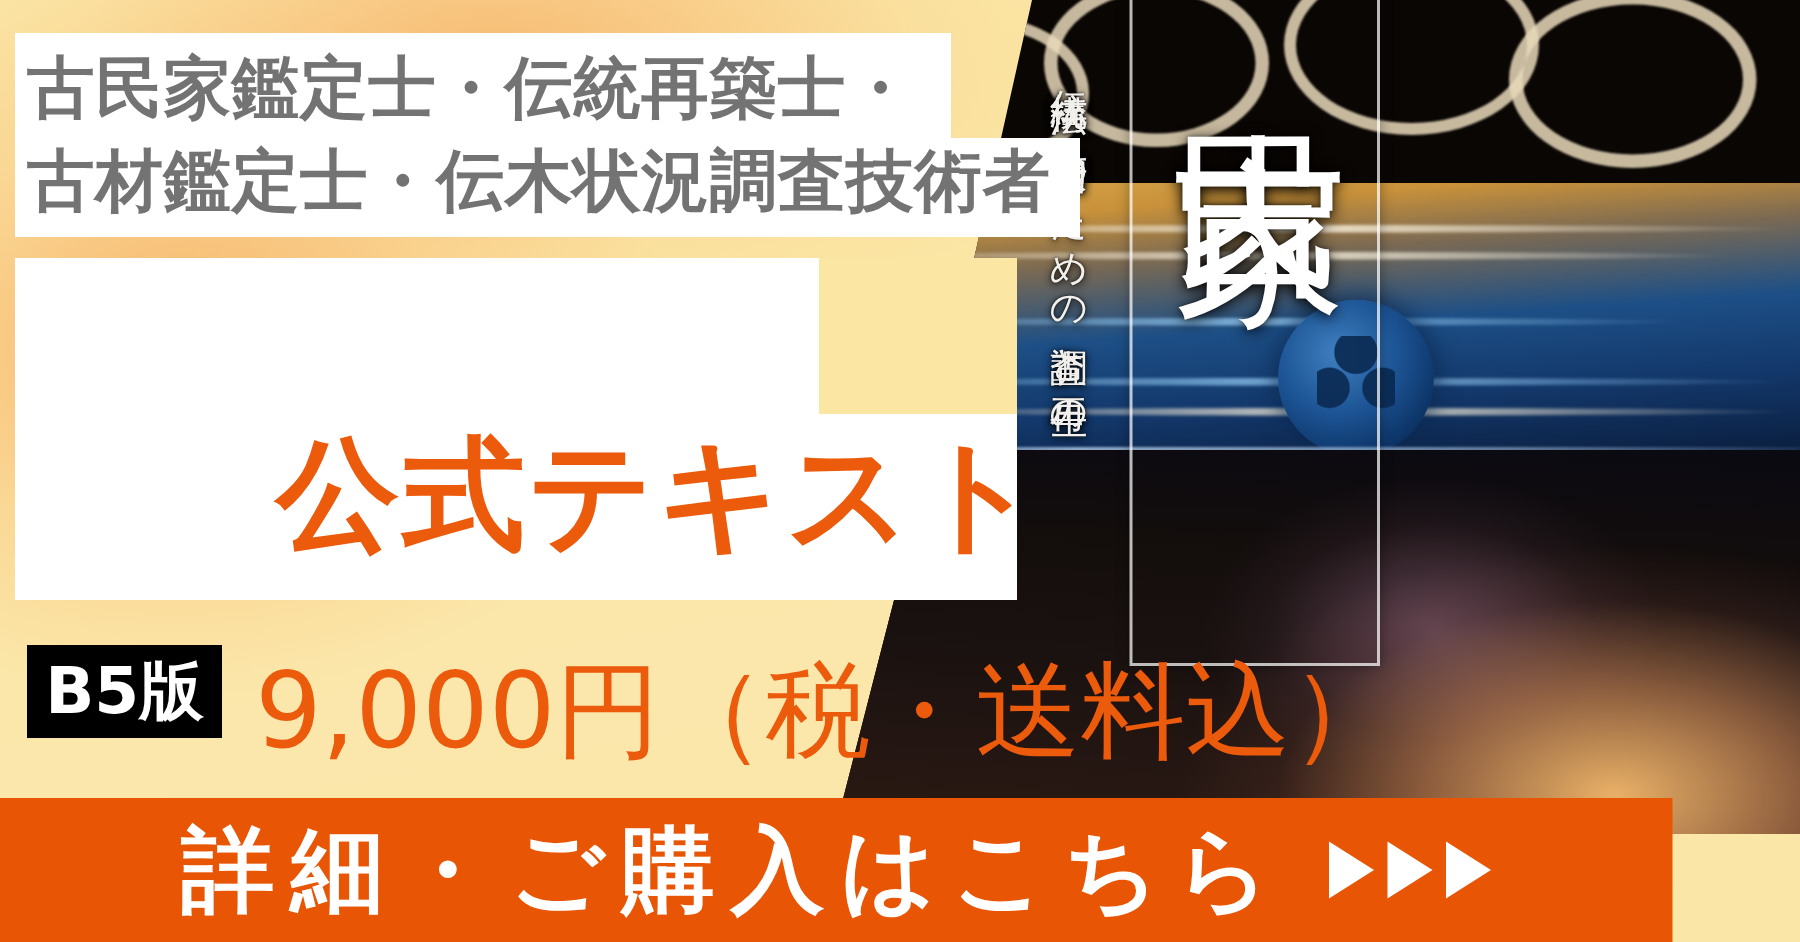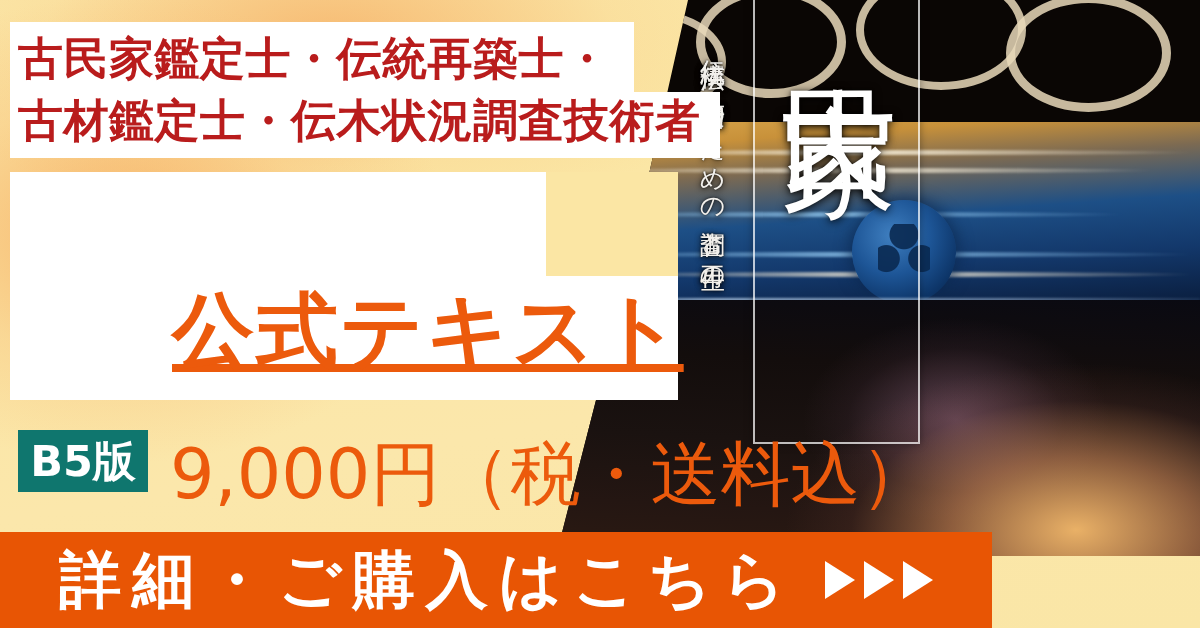--- a/index.html
+++ b/index.html
@@ -140,21 +140,21 @@
   .plate { position:absolute; background:#ffffff; }
   .plate-head-1 { left:10px;  top:22px;  width:624px; height:72px; }
   .plate-head-2 { left:10px;  top:92px;  width:710px; height:66px; }
 
   .headline {
     position:absolute; left:18px; top:26px;
     width:710px;
     font-size:45px;
     font-weight:700;
     line-height:1.47;
-    color:#b91c1c;
+    color:#737373;
     letter-spacing:.5px;
     white-space:pre;
   }
 
   
   .plate-main {
     position:absolute; left:10px; top:172px; width:668px; height:228px;
   }
   .plate-main::after {
     
@@ -164,44 +164,44 @@
   .claim {
     position:absolute;
     font-weight:700;
     color:#ec5a0c;
     letter-spacing:2px;
     white-space:nowrap;
     font-size:82px;
     line-height:1;
   }
   .claim-1 { left:24px;  top:190px; }
-  .claim-2 { left:172px; top:290px;text-decoration:underline; }
+  .claim-2 { left:184px; top:290px; }
 
   
   .badge {
     position:absolute; left:18px; top:430px;
     width:130px; height:62px;
-    background:#0f766e;
+    background:#000000;
     color:#ffffff;
     font-size:43px; font-weight:700;
     line-height:62px; text-align:center;
     letter-spacing:0px;
   }
   .price {
     position:absolute; left:170px; top:428px;
     font-size:70px;
     color:#ec5a0c;
     letter-spacing:0px;
     white-space:nowrap;
     font-weight:400;
   }
 
   
   .cta {
-    position:absolute; left:0; bottom:0; width:992px; height:96px;
+    position:absolute; left:0; bottom:0; width:1115px; height:96px;
     background:#e85504;
     display:flex; align-items:center; justify-content:center;
     gap:28px;
     cursor:pointer;
   }
   .cta-text {
     font-size:62px; font-weight:700; color:#ffffff;
     letter-spacing:11px;
     white-space:nowrap;
     line-height:1;

